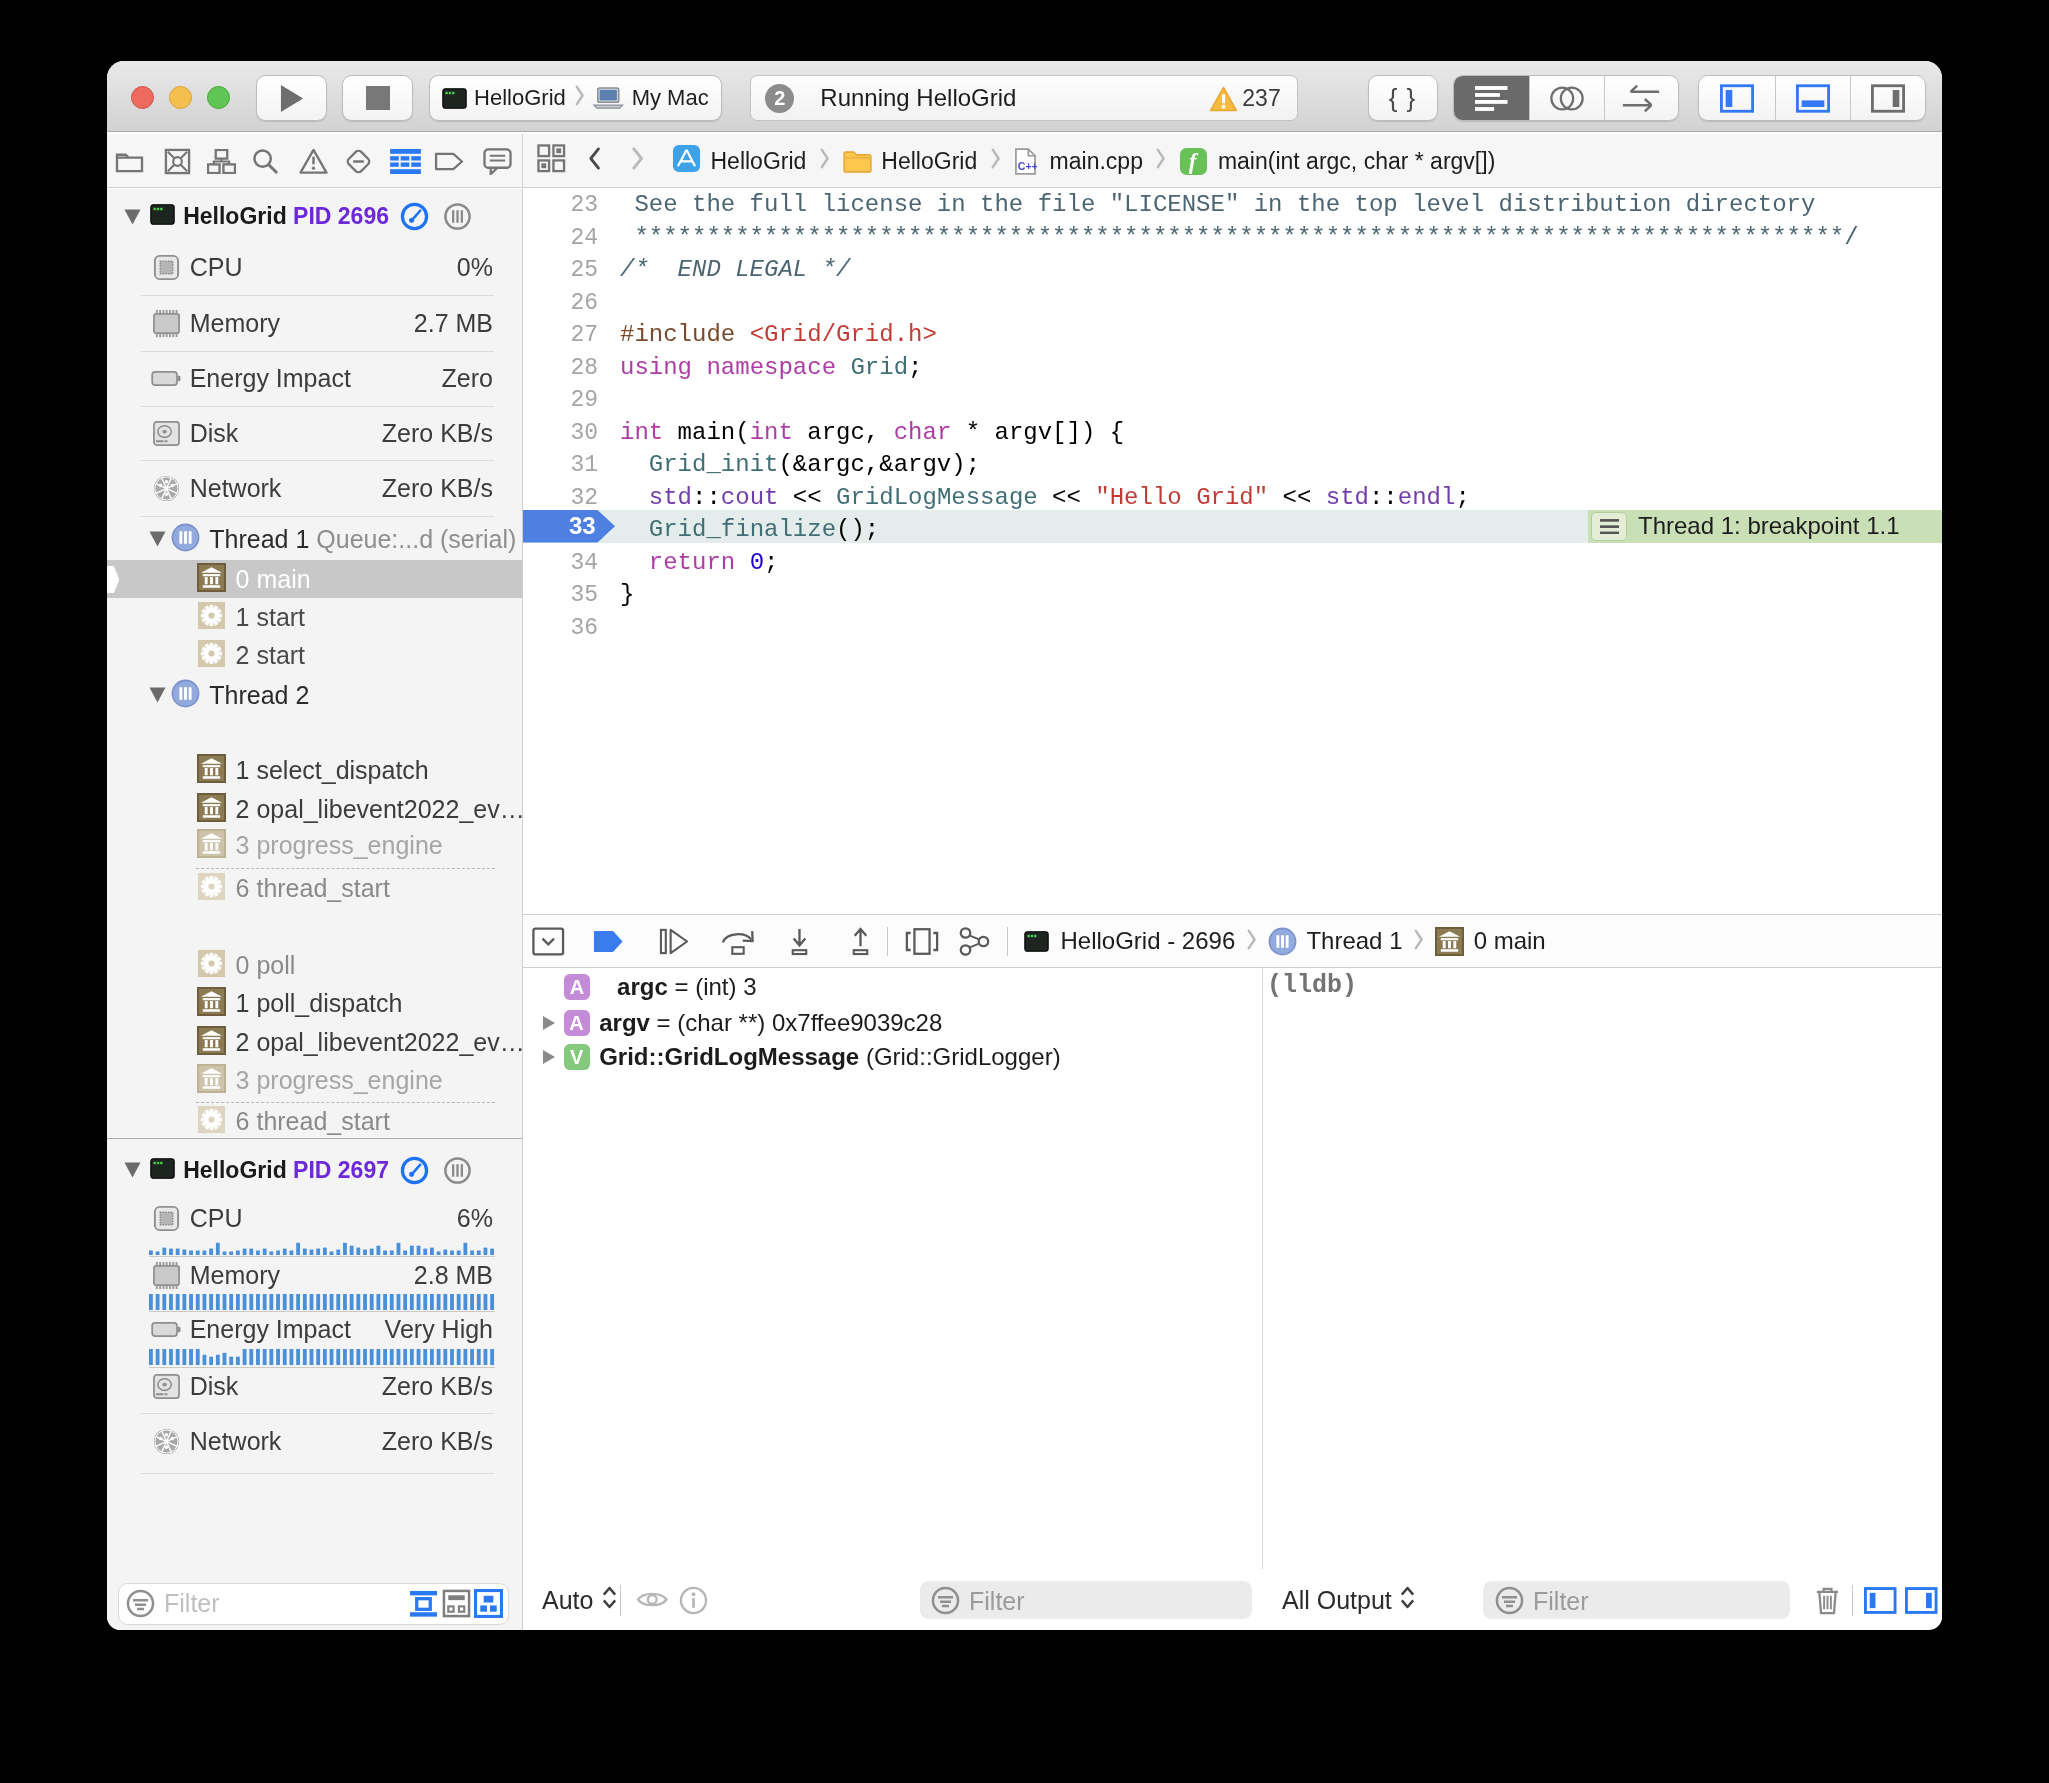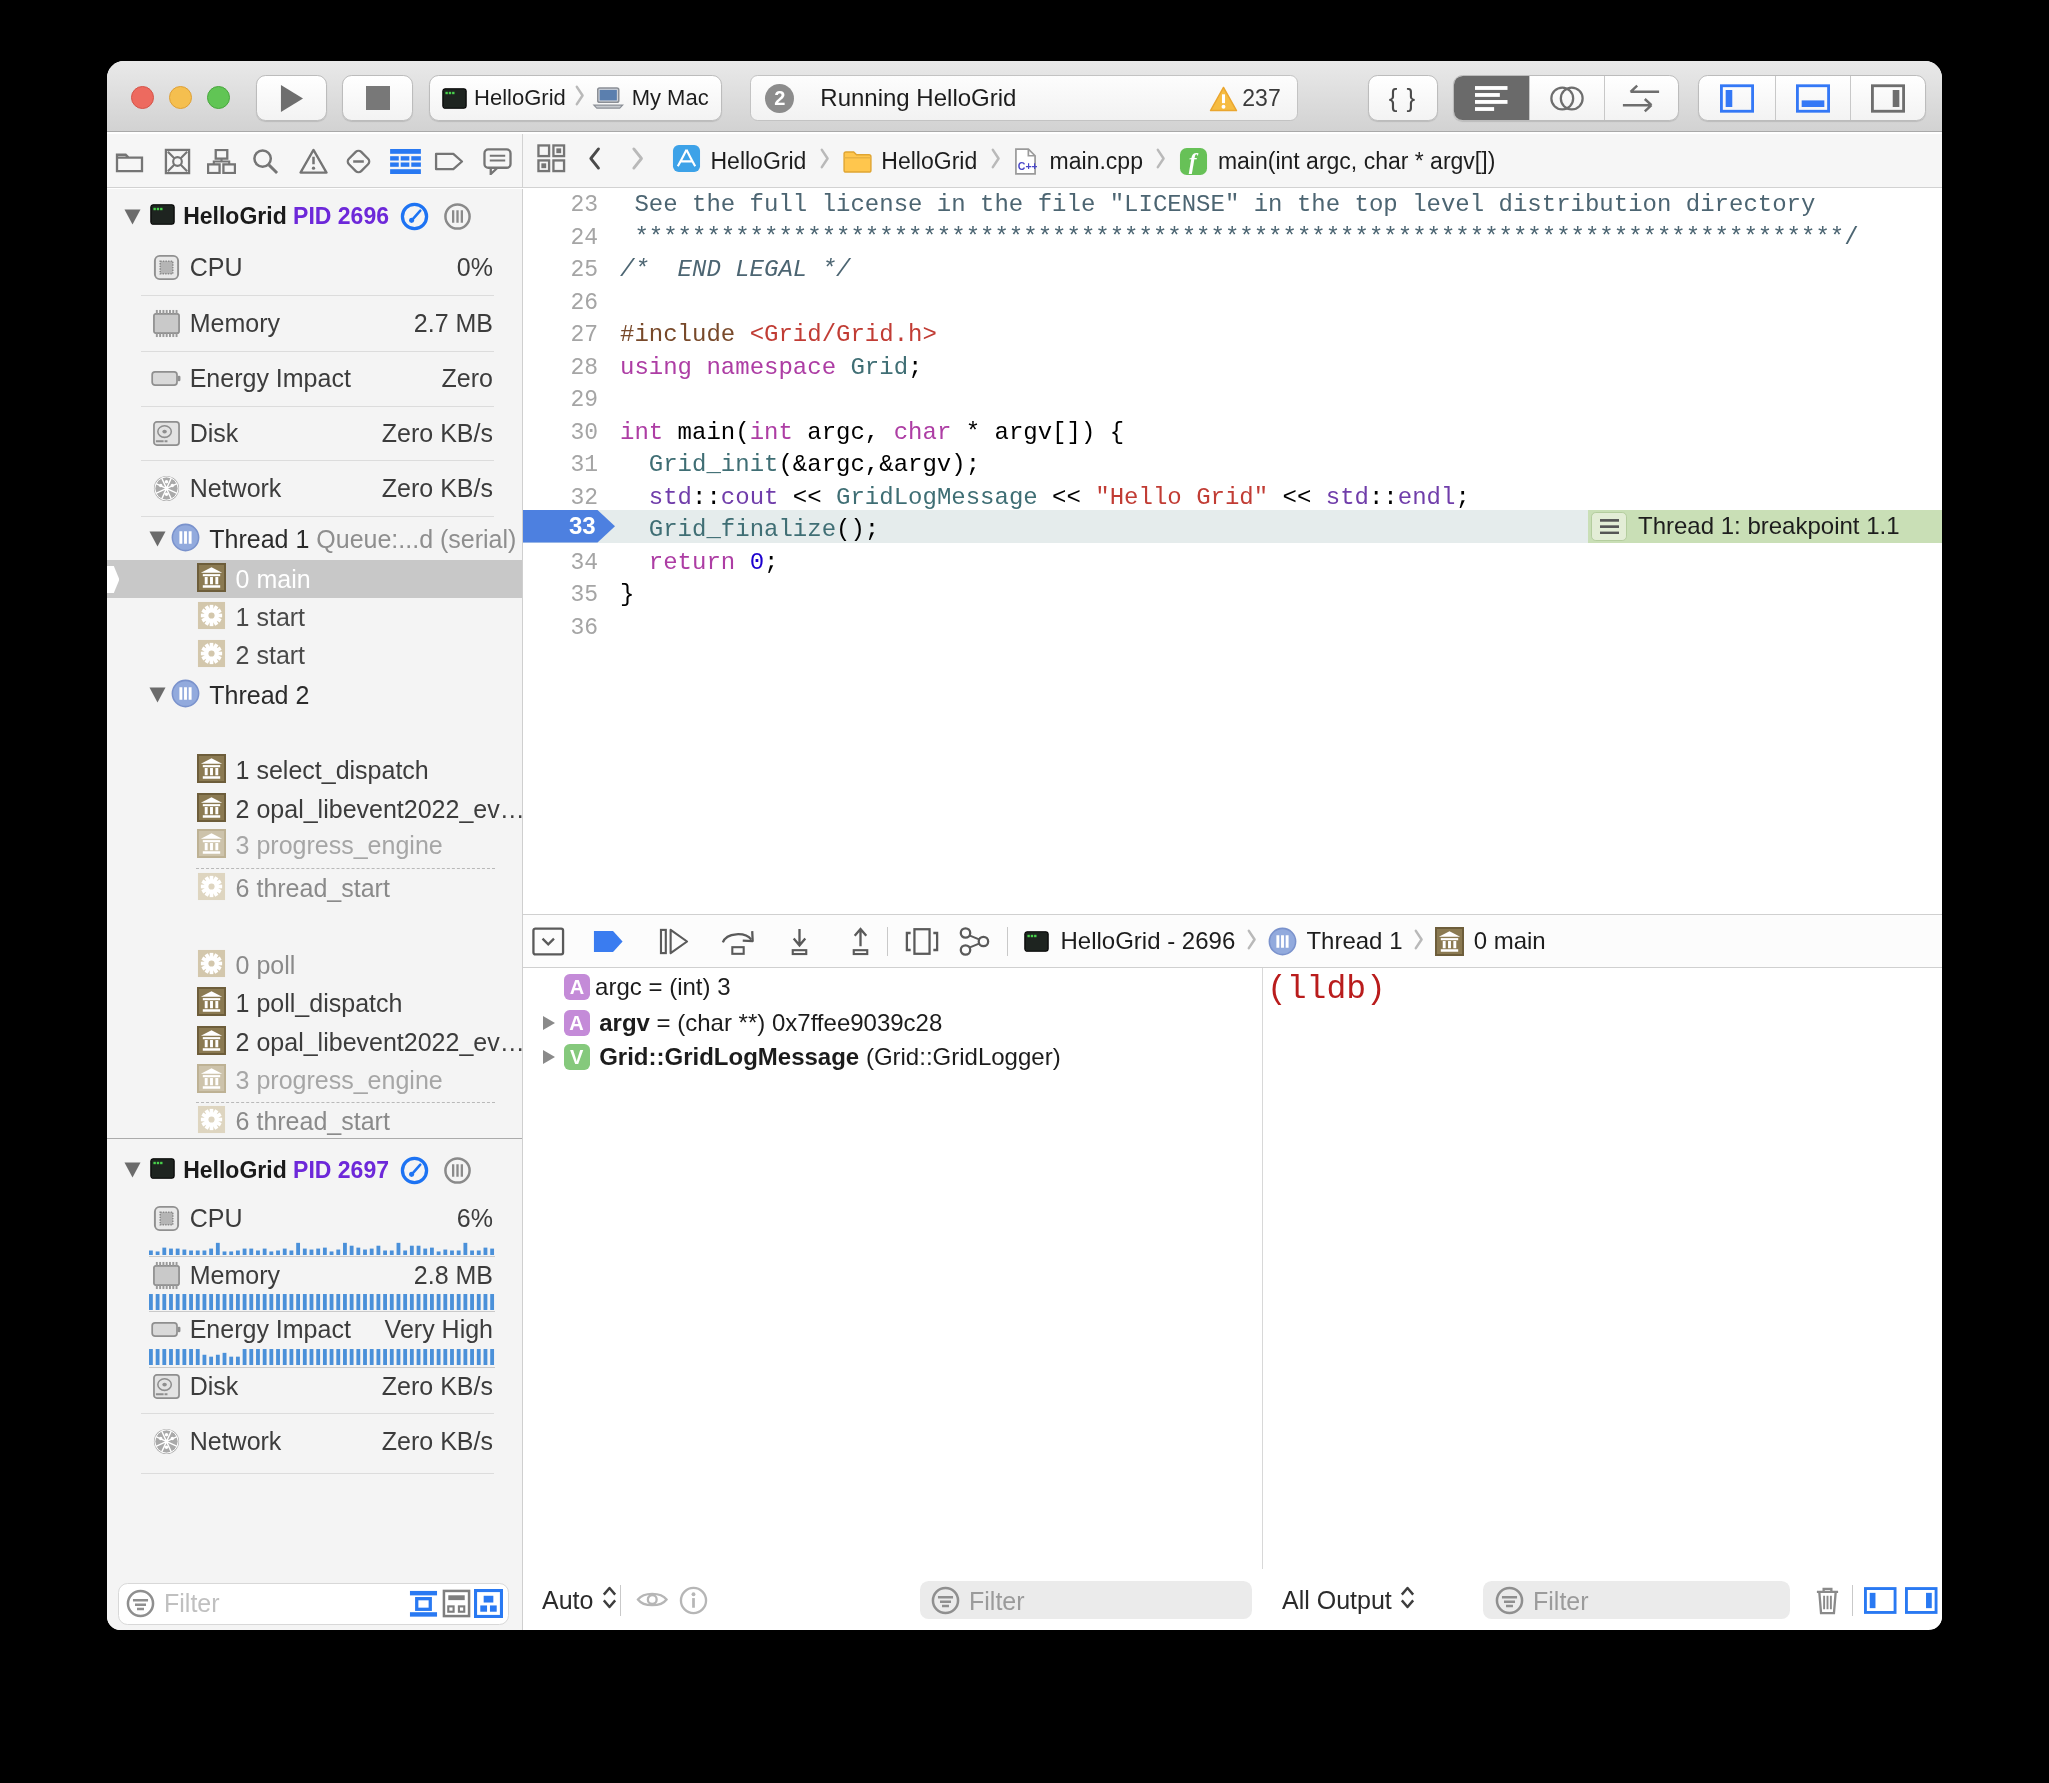--- a/index.html
+++ b/index.html
@@ -922,36 +922,36 @@
           <rect x="6" y="23" width="18" height="2.6" fill="#fff"></rect>
         </svg>
         <span style="margin-left:9.6px; font-size:24px; color:#1d1d1d;">0 main</span>
       </div>
     </div>
     <div id="vars" class="abs"></div>
     <div id="console" class="abs"></div>
     <div class="vrow" style="left:416px; top:909px; height:34px;">
       <span style="margin-left:32.5px;"></span>
       <span class="vb" style="margin-left:8.6px; background:#c48bd8;">A</span>
-      <span style="margin-left:5px; font-weight:normal;">argc</span>
+      <span style="margin-left:27px; font-weight:bold;">argc</span>
       <span>&nbsp;= (int) 3</span>
     </div>
     <div class="vrow" style="left:416px; top:945px; height:34px;">
       <span class="vtri" style="margin-left:20px;"></span>
       <span class="vb" style="margin-left:8.6px; background:#c48bd8;">A</span>
       <span style="margin-left:9.6px; font-weight:bold;">argv</span>
       <span>&nbsp;= (char **) 0x7ffee9039c28</span>
     </div>
     <div class="vrow" style="left:416px; top:979px; height:34px;">
       <span class="vtri" style="margin-left:20px;"></span>
       <span class="vb" style="margin-left:8.6px; background:#85c97c;">V</span>
       <span style="margin-left:9.6px; font-weight:bold;">Grid::GridLogMessage</span>
       <span>&nbsp;(Grid::GridLogger)</span>
     </div>
-    <div class="abs" style="left:1160px; top:910px; font-family:'Liberation Mono',monospace; font-size:33px; font-weight:normal; color:#b91c1c;">(lldb)</div>
+    <div class="abs" style="left:1160px; top:910px; font-family:'Liberation Mono',monospace; font-size:25px; font-weight:bold; color:#737373;">(lldb)</div>
     <div id="botbar" class="abs"></div>
     <div class="abs flex" style="left:435px; top:1518px; height:42px; font-size:25px; color:#2b2b2b;">Auto<span style="margin-left:7.6px;"><svg width="17" height="27" viewBox="0 0 18 28">
           <path d="M3 11 L9 4 L15 11" fill="none" stroke="#3e3e3e" stroke-width="2.6" stroke-linejoin="round"></path>
           <path d="M3 17 L9 24 L15 17" fill="none" stroke="#3e3e3e" stroke-width="2.6" stroke-linejoin="round"></path>
         </svg></span></div>
     <div class="abs" style="left:513px; top:1524px; width:1px; height:31px; background:#c9c9c9;"></div>
     <div class="abs" style="left:529px; top:1528px;"><svg width="32.5" height="21" viewBox="0 0 34 22">
         <path d="M2 11 C8 3 26 3 32 11 C26 19 8 19 2 11 Z" fill="none" stroke="#b6b6b6" stroke-width="2.4"></path>
         <circle cx="17" cy="11" r="4.6" fill="none" stroke="#b6b6b6" stroke-width="2.4"></circle>
       </svg></div>

